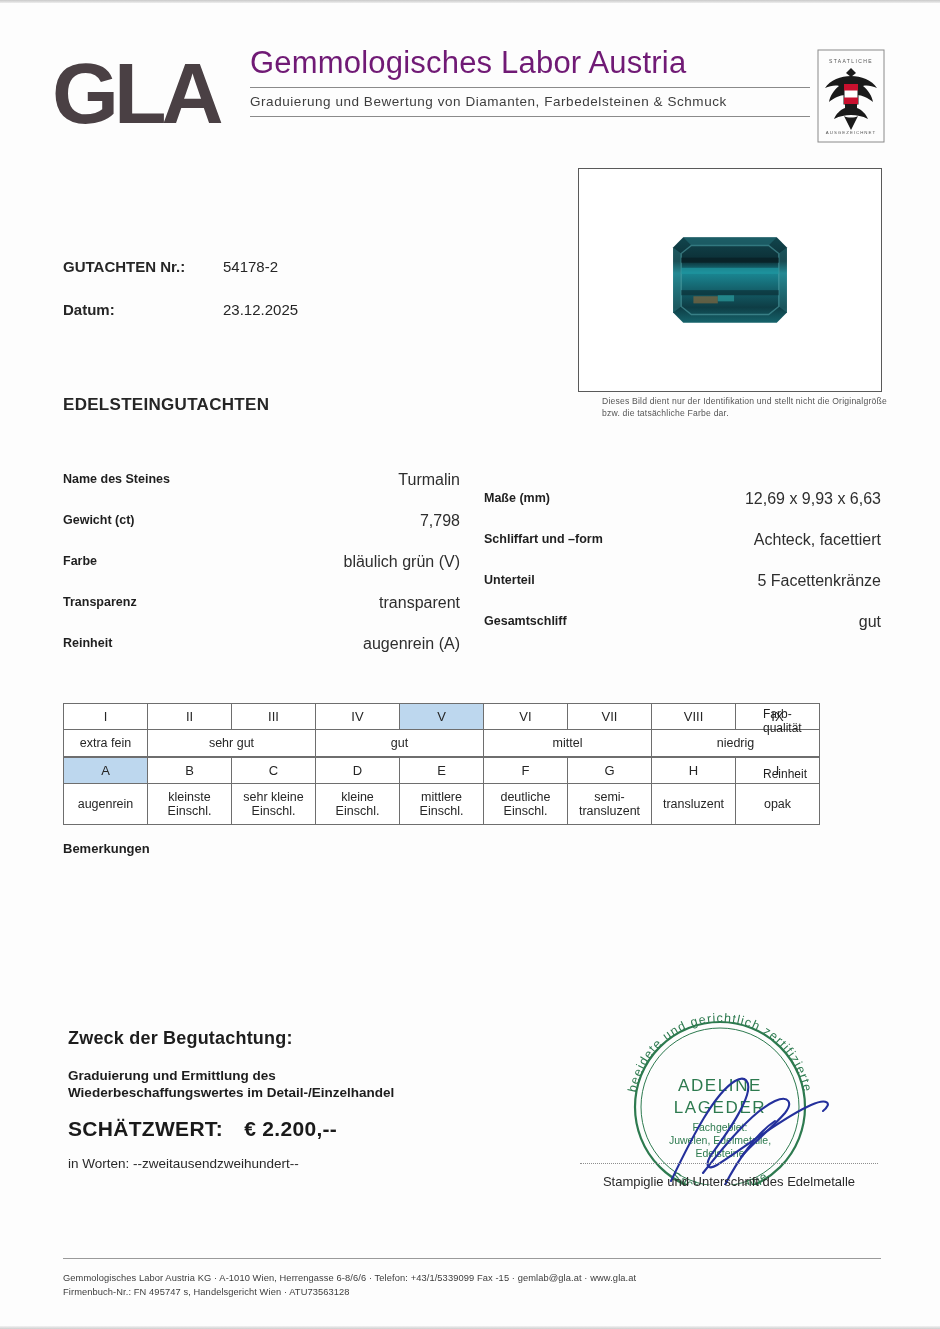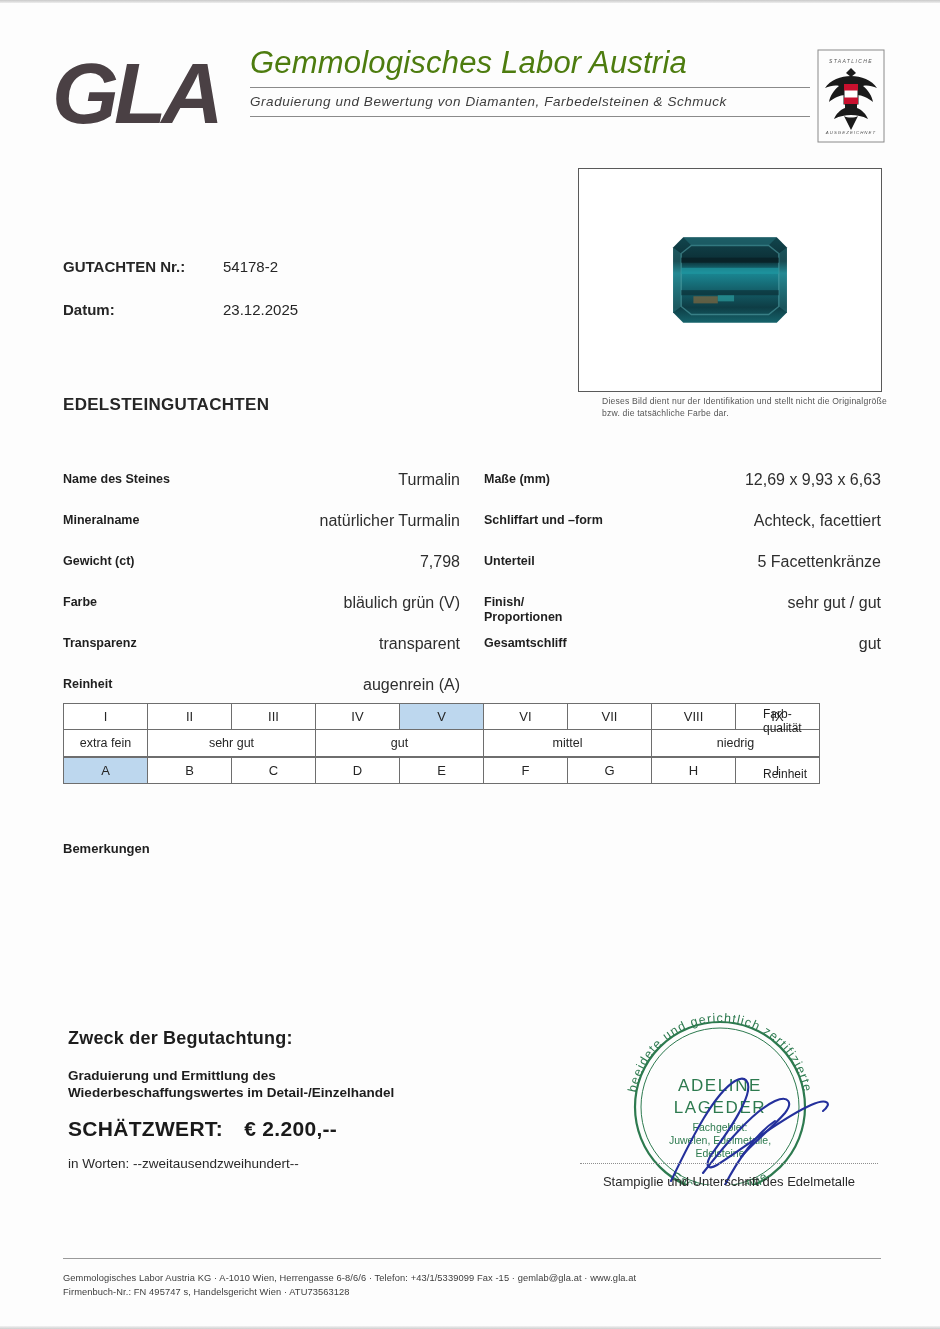--- a/index.html
+++ b/index.html
@@ -8,26 +8,26 @@
     font-family:"Liberation Sans",sans-serif;color:#2b2b2b;
     -webkit-font-smoothing:antialiased;
   }
   .page{position:absolute;inset:0;background:#fdfdfd;}
   .page-edge-top{position:absolute;top:0;left:0;right:0;height:3px;
     background:linear-gradient(to bottom,#c9c9c9,#eeeeee);}
   .page-edge-bottom{position:absolute;bottom:0;left:0;right:0;height:3px;
     background:linear-gradient(to top,#cfcfcf,#f2f2f2);}
 
   
-  .header{position:absolute;left:52px;top:44px;width:836px;height:108px;font-style:italic;}
+  .header{position:absolute;left:52px;top:44px;width:836px;height:108px;}
   .gla-logo{position:absolute;left:0;top:6px;font-size:86px;line-height:86px;
     font-weight:bold;letter-spacing:-5px;color:#4a4044;
     font-family:"Liberation Sans",sans-serif;}
   .head-text{position:absolute;left:198px;top:0;width:560px;}
-  .head-title{font-size:31px;line-height:38px;color:#4d7c0f;letter-spacing:.2px;
+  .head-title{font-size:31px;line-height:38px;color:#701a75;letter-spacing:.2px;
     font-weight:400;white-space:nowrap;}
   .rule{height:1px;background:#8a8a8a;margin:5px 0 5px 0;}
   .head-sub{font-size:13.5px;line-height:18px;color:#3d3d3d;letter-spacing:.55px;
     white-space:nowrap;}
   .emblem{position:absolute;left:762px;top:2px;width:74px;height:100px;}
 
   
   .meta{position:absolute;left:63px;top:258px;width:420px;}
   .meta-row{display:flex;margin-bottom:26px;}
   .meta-label{font-size:15px;font-weight:bold;color:#262626;width:160px;}
@@ -41,21 +41,21 @@
   .gem-wrap{position:absolute;left:0;top:0;right:0;bottom:0;
     display:flex;align-items:center;justify-content:center;}
   .disclaimer{position:absolute;left:578px;top:396px;width:300px;
     font-size:8.6px;line-height:11.5px;color:#555;letter-spacing:.2px;margin-left:24px;}
 
   
   .props{position:absolute;left:63px;top:470px;width:818px;}
   .prop-cols{display:flex;}
   .prop-col{width:409px;}
   .prop-col.left{padding-right:12px;box-sizing:border-box;}
-  .prop-col.right{padding-left:12px;box-sizing:border-box;}
+  .prop-col.right{padding-left:12px;box-sizing:border-box;margin-top:19px;}
   .prop-row{display:flex;justify-content:space-between;align-items:flex-start;
     height:41px;}
   .prop-name{font-size:12.5px;font-weight:bold;color:#1f1f1f;line-height:15px;
     padding-top:2px;}
   .prop-val{font-size:16px;color:#2e2e2e;text-align:right;line-height:19px;}
 
   
   .grading{position:absolute;left:63px;top:703px;width:757px;}
   .gtable{width:757px;border-collapse:collapse;table-layout:fixed;}
   .gtable td{border:1px solid #6e6e6e;text-align:center;color:#262626;
@@ -169,24 +169,20 @@
   <div class="disclaimer">Dieses Bild dient nur der Identifikation und stellt nicht die Originalgröße bzw. die tatsächliche Farbe dar.</div>
 
   <div class="props">
     <div class="prop-cols">
       <div class="prop-col left">
         <div class="prop-row">
           <div class="prop-name">Name des Steines</div>
           <div class="prop-val">Turmalin</div>
         </div>
         <div class="prop-row">
-          <div class="prop-name">Mineralname</div>
-          <div class="prop-val">natürlicher Turmalin</div>
-        </div>
-        <div class="prop-row">
           <div class="prop-name">Gewicht (ct)</div>
           <div class="prop-val">7,798</div>
         </div>
         <div class="prop-row">
           <div class="prop-name">Farbe</div>
           <div class="prop-val">bläulich grün (V)</div>
         </div>
         <div class="prop-row">
           <div class="prop-name">Transparenz</div>
           <div class="prop-val">transparent</div>
@@ -201,25 +197,20 @@
           <div class="prop-name">Maße (mm)</div>
           <div class="prop-val">12,69 x 9,93 x 6,63</div>
         </div>
         <div class="prop-row">
           <div class="prop-name">Schliffart und –form</div>
           <div class="prop-val">Achteck, facettiert</div>
         </div>
         <div class="prop-row">
           <div class="prop-name">Unterteil</div>
           <div class="prop-val">5 Facettenkränze</div>
-        </div>
-        <div class="prop-row">
-          <div class="prop-name" style="white-space:pre-line">Finish/
-Proportionen</div>
-          <div class="prop-val">sehr gut / gut</div>
         </div>
         <div class="prop-row">
           <div class="prop-name">Gesamtschliff</div>
           <div class="prop-val">gut</div>
         </div>
       </div>
     </div>
   </div>
 
   <div class="grading">
@@ -251,20 +242,37 @@
             <td class="g-code sel">A</td>
             <td class="g-code">B</td>
             <td class="g-code">C</td>
             <td class="g-code">D</td>
             <td class="g-code">E</td>
             <td class="g-code">F</td>
             <td class="g-code">G</td>
             <td class="g-code">H</td>
             <td class="g-code">I</td>
           </tr>
+      <tr id="cl-desc">
+            <td class="c-band" style="white-space: pre-line;">augenrein</td>
+            <td class="c-band" style="white-space: pre-line;">kleinste
+Einschl.</td>
+            <td class="c-band" style="white-space: pre-line;">sehr kleine
+Einschl.</td>
+            <td class="c-band" style="white-space: pre-line;">kleine
+Einschl.</td>
+            <td class="c-band" style="white-space: pre-line;">mittlere
+Einschl.</td>
+            <td class="c-band" style="white-space: pre-line;">deutliche
+Einschl.</td>
+            <td class="c-band" style="white-space: pre-line;">semi-
+transluzent</td>
+            <td class="c-band" style="white-space: pre-line;">transluzent</td>
+            <td class="c-band" style="white-space: pre-line;">opak</td>
+          </tr>
     </tbody>
       </table>
   </div>
   <div class="side-label side-farb" style="white-space:pre-line">Farb-
 qualität</div>
   <div class="side-label side-rein">Reinheit</div>
 
   <div class="bemerkungen">Bemerkungen</div>
 
   <div class="purpose">

